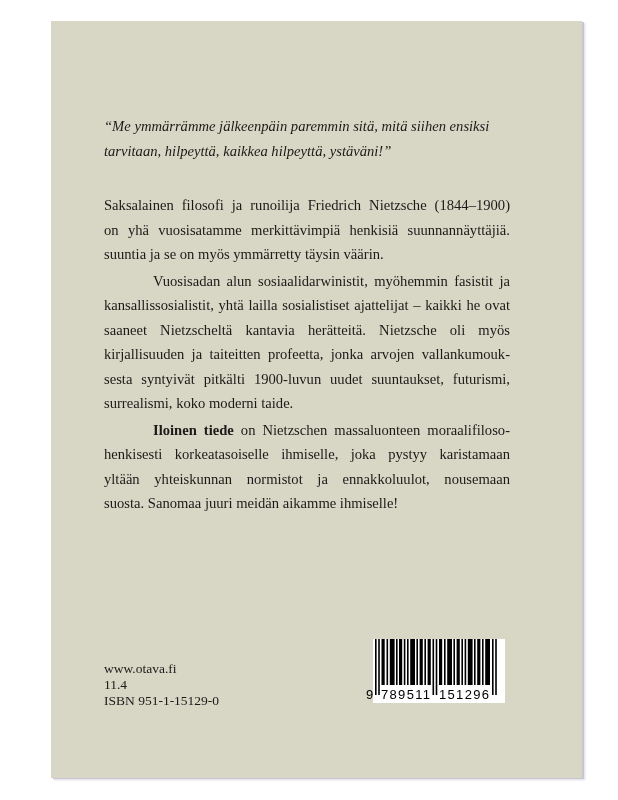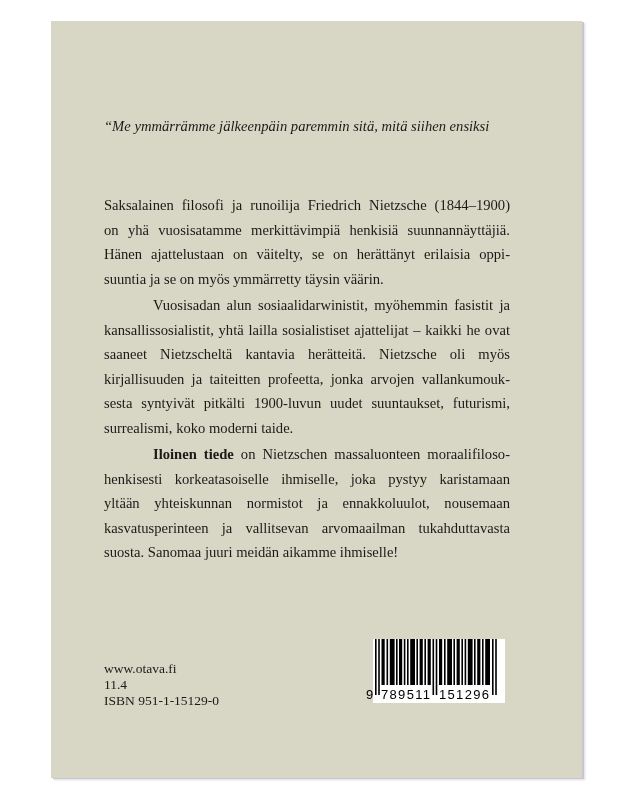--- a/index.html
+++ b/index.html
@@ -39,44 +39,43 @@
     }
     .barcode svg { display: block; }
   </style>
 </head>
 <body>
 
 <div class="cover">
 
   <div class="text-block quote">
     <span class="line">“Me ymmärrämme jälkeenpäin paremmin sitä, mitä siihen ensiksi</span>
+    <span class="line">tarvitaan, hilpeyttä, kaikkea hilpeyttä, ystäväni!”</span>
   </div>
 
   <div class="text-block body">
     <div class="para">
       <span class="line-j">Saksalainen filosofi ja runoilija Friedrich Nietzsche (1844–1900)</span>
       <span class="line-j">on yhä vuosisatamme merkittävimpiä henkisiä suunnannäyttäjiä.</span>
-      <span class="line-j">Hänen ajattelustaan on väitelty, se on herättänyt erilaisia oppi-</span>
       <span class="line-l">suuntia ja se on myös ymmärretty täysin väärin.</span>
     </div>
     <div class="para-gap"></div>
     <div class="para">
       <span class="line-j ind">Vuosisadan alun sosiaalidarwinistit, myöhemmin fasistit ja</span>
       <span class="line-j">kansallissosialistit, yhtä lailla sosialistiset ajattelijat – kaikki he ovat</span>
       <span class="line-j">saaneet Nietzscheltä kantavia herätteitä. Nietzsche oli myös</span>
       <span class="line-j">kirjallisuuden ja taiteitten profeetta, jonka arvojen vallankumouk-</span>
       <span class="line-j">sesta syntyivät pitkälti 1900-luvun uudet suuntaukset, futurismi,</span>
       <span class="line-l">surrealismi, koko moderni taide.</span>
     </div>
     <div class="para-gap"></div>
     <div class="para">
       <span class="line-j ind"><b>Iloinen tiede</b><span> on Nietzschen massaluonteen moraalifiloso-</span></span>
       <span class="line-j">henkisesti korkeatasoiselle ihmiselle, joka pystyy karistamaan</span>
       <span class="line-j">yltään yhteiskunnan normistot ja ennakkoluulot, nousemaan</span>
-      <span class="line-j">kasvatusperinteen ja vallitsevan arvomaailman tukahduttavasta</span>
       <span class="line-l">suosta. Sanomaa juuri meidän aikamme ihmiselle!</span>
     </div>
   </div>
 
   <div class="footer">
     <span>www.otava.fi</span>
     <span>11.4</span>
     <span>ISBN 951-1-15129-0</span>
   </div>
 

